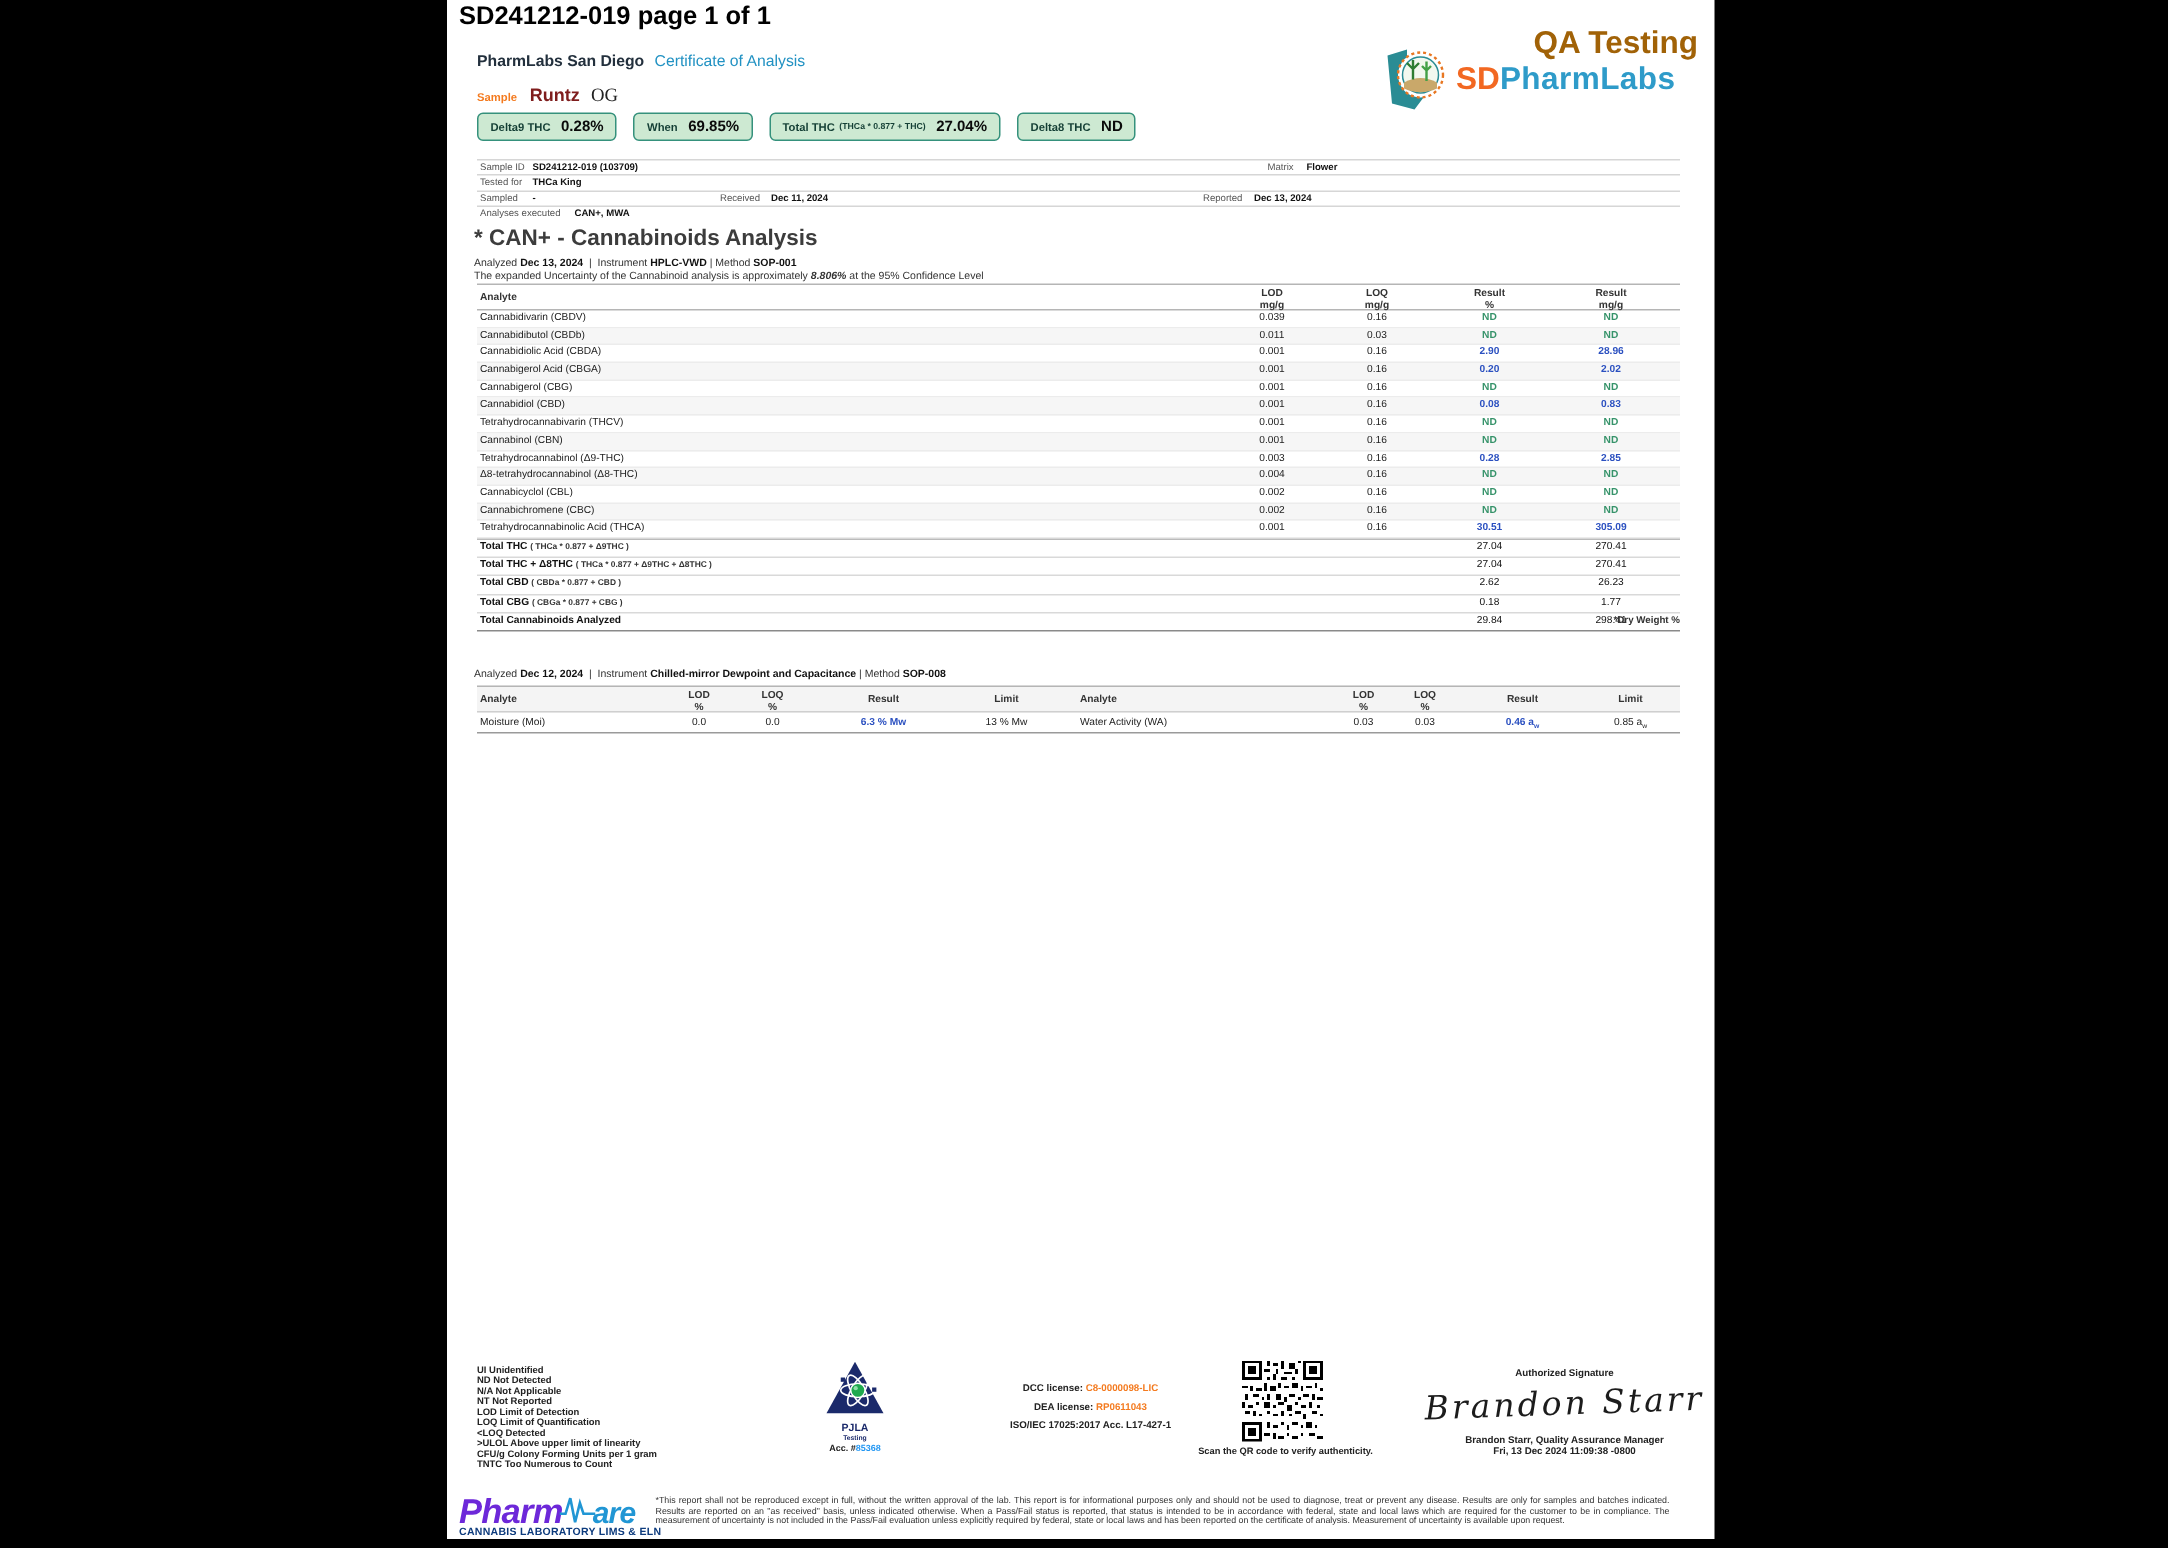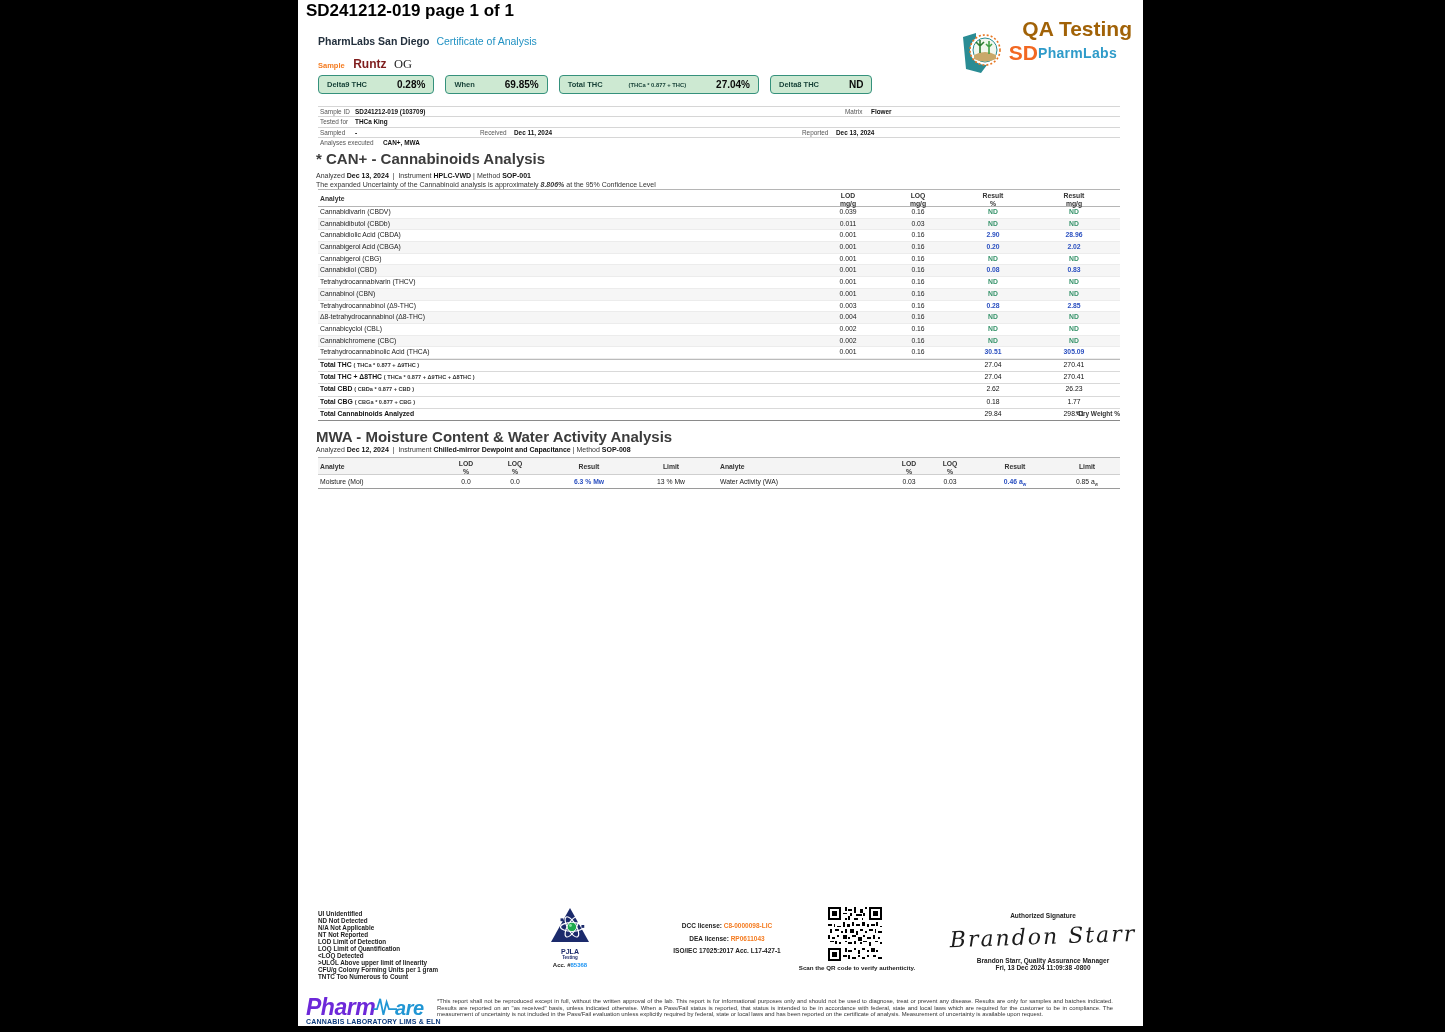--- a/index.html
+++ b/index.html
@@ -11,29 +11,29 @@
   .hdr-ref{position:absolute;top:1px;left:8px;font-size:17px;font-weight:600;color:#000;}
   .hdr-qa{position:absolute;top:1px;right:11px;font-size:21px;font-weight:600;color:#a16207;margin-top:16px;}
 
   .lab-line{position:absolute;top:35px;left:20px;font-size:10.5px;}
   .lab-line .name{font-weight:700;color:#23303d;}
   .lab-line .doctype{color:#2292c3;margin-left:4px;}
 
   .brand{position:absolute;top:28px;right:26px;display:flex;align-items:center;}
   .brand .seal{width:50px;height:50px;margin-right:3px;}
   .brand .sd{font-size:21px;font-weight:800;color:#f26822;}
-  .brand .pl{font-size:14px;font-weight:600;color:#2e9bc9;letter-spacing:.3px;}
+  .brand .pl{font-size:21px;font-weight:600;color:#2e9bc9;letter-spacing:.3px;}
 
   .sample-line{position:absolute;top:54px;left:20px;}
   .sample-label{color:#f47b20;font-size:7.5px;font-weight:700;margin-right:4px;}
   .sample-name{font-size:12px;font-weight:700;color:#7f1d1d;}
   .sample-suffix{font-family:"Liberation Serif",serif;font-size:12.5px;color:#222;margin-left:3px;}
 
   .badges{position:absolute;top:75px;left:20px;display:flex;gap:11px;}
-  .badge{height:17px;display:flex;align-items:center;border:1.4px solid #35917c;background:#cde9d2;border-radius:4px;padding:0 8px;gap:23px;}
+  .badge{height:17px;display:flex;align-items:center;border:1.4px solid #35917c;background:#cde9d2;border-radius:4px;padding:0 8px;}
   .badge .bl{font-size:7.5px;font-weight:800;color:#143f35;}
   .badge .bf{font-size:5.8px;font-weight:700;color:#143f35;margin-left:3px;}
   .badge .bv{font-size:10px;font-weight:800;color:#0a0a0a;margin-left:7px;}
 
   
   .info{position:absolute;top:106px;left:20px;width:802px;}
   .irow{position:relative;height:9.3px;border-top:1px solid #d6d6d6;font-size:6.4px;}
   .irow.bb{border-bottom:1px solid #d6d6d6;}
   .irow.nb{border-top:none;height:10px;}
   .irow span{position:absolute;top:1.2px;white-space:nowrap;}
@@ -335,21 +335,20 @@
         </div>
         <div class="trow last">
           <span class="t-label"><span class="tl">Total Cannabinoids Analyzed </span></span>
           <span class="ccell cb-res v-black">29.84</span>
           <span class="ccell cb-resmg v-black">298.41</span>
         </div>
       </div>
   </div>
   <div class="drynote">*Dry Weight %</div>
 
-  <div class="section-title" style="top:428px">MWA - Moisture Content &amp; Water Activity Analysis</div>
   <div class="meta" style="top:446px">
     <span>Analyzed</span>
     <b>Dec 12, 2024</b>&nbsp;&nbsp;<span>|</span>&nbsp;
     <span>Instrument</span>
     <b>Chilled-mirror Dewpoint and Capacitance</b>&nbsp;<span>|</span>
     <span>Method</span>
     <b>SOP-008</b>
   </div>
 
   <div class="mtable">

